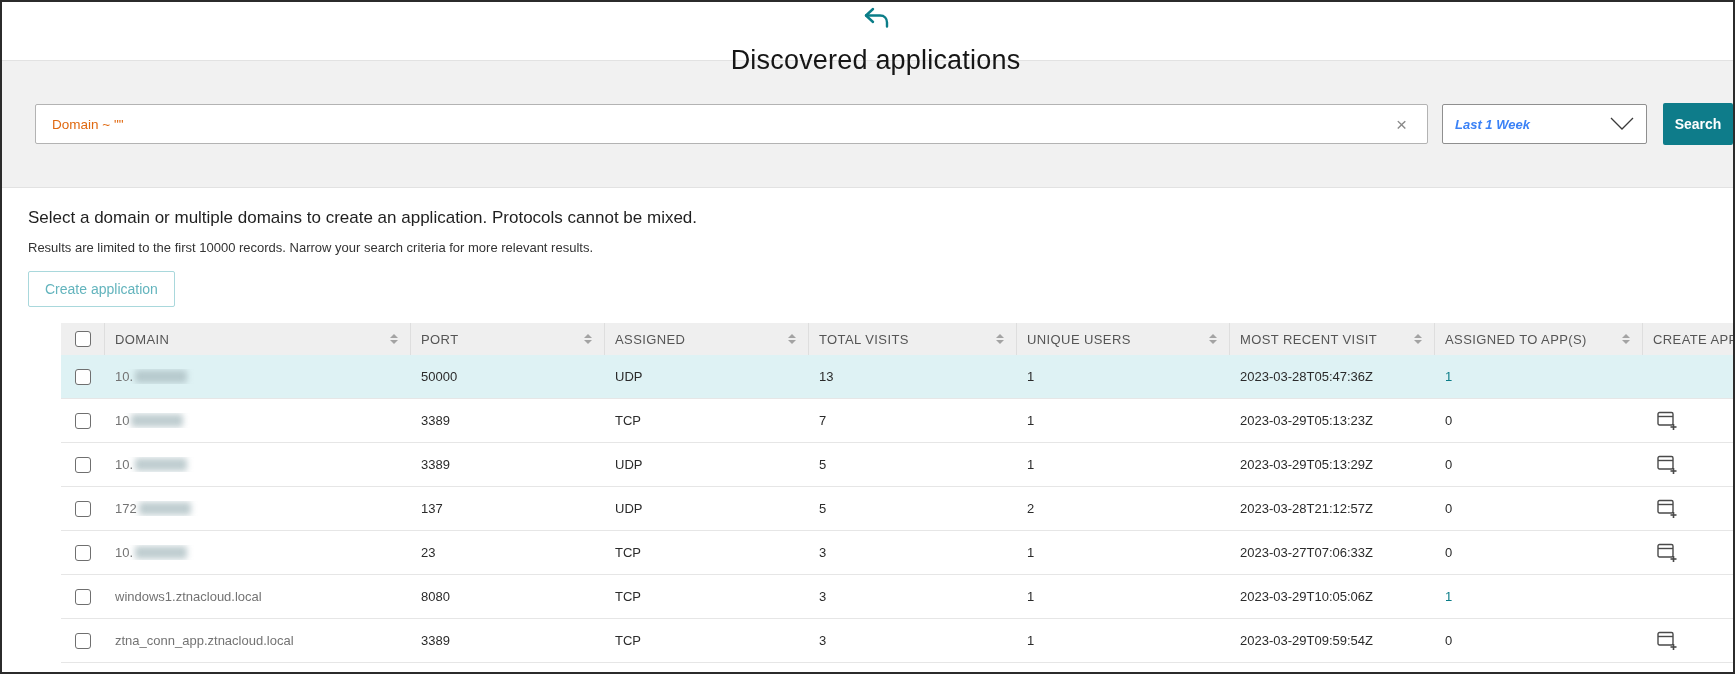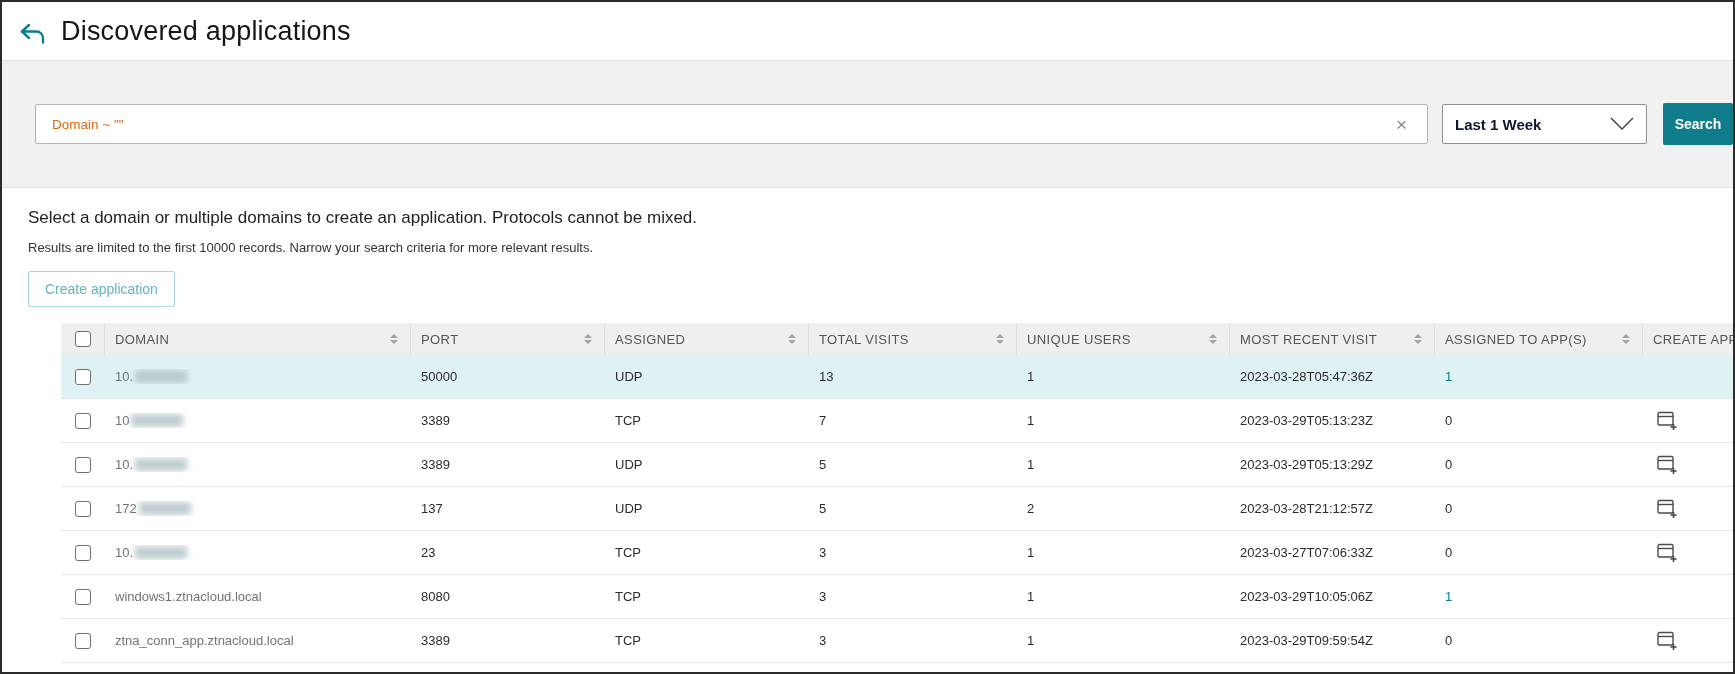--- a/index.html
+++ b/index.html
@@ -16,20 +16,21 @@
     background:#fff;
     overflow:hidden;
   }
 
   
   .page-header {
     height:58px;
     display:flex; align-items:center; gap:16px;
     padding:0 0 0 16px;
     background:#fff;
+    flex-direction:column;
   }
   .back-icon { display:inline-flex; cursor:pointer; margin-top:4px; }
   .page-title {
     font-size:27px; font-weight:500; color:#161616; letter-spacing:0.2px;
   }
 
   
   .search-band {
     height:128px;
     background:#f1f1f1;
@@ -51,21 +52,21 @@
   .clear-icon {
     margin-left:auto; color:#8a8a8a; font-size:19px; line-height:1;
     cursor:pointer; padding:2px 4px;
   }
   .time-dropdown {
     width:205px; height:40px; margin-left:14px;
     background:#fff; border:1px solid #8f8f8f; border-radius:2px;
     display:flex; align-items:center; justify-content:space-between;
     padding:0 12px; cursor:pointer;
   }
-  .time-label { font-size:15px; font-weight:700; color:#0f172a; }
+  .time-label { font-size:13px; font-weight:700; color:#3b82f6;font-style:italic; }
   .search-btn {
     width:70px; height:42px; margin-left:16px;
     background:#0e7c8a; color:#fff;
     border:none; border-radius:2px;
     font-family:"Liberation Sans", sans-serif;
     font-size:14px; font-weight:700;
     cursor:pointer;
     flex:0 0 auto;
   }
 

